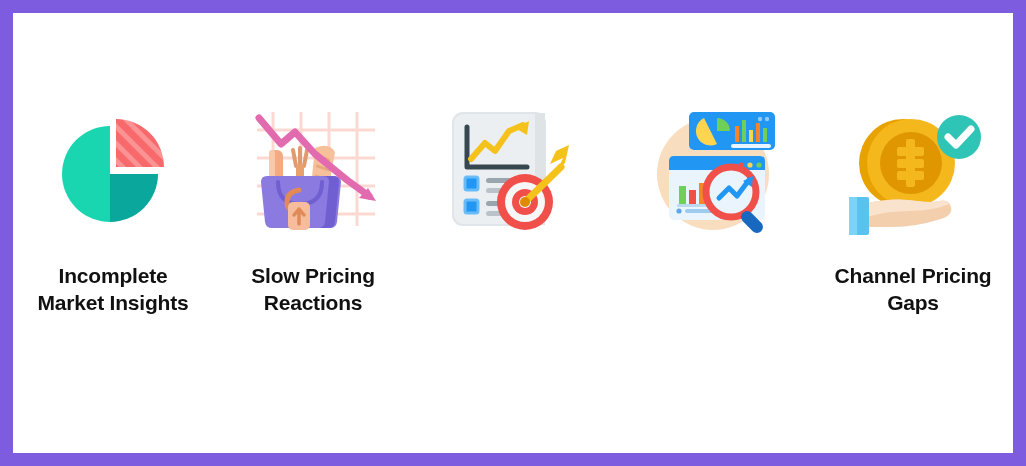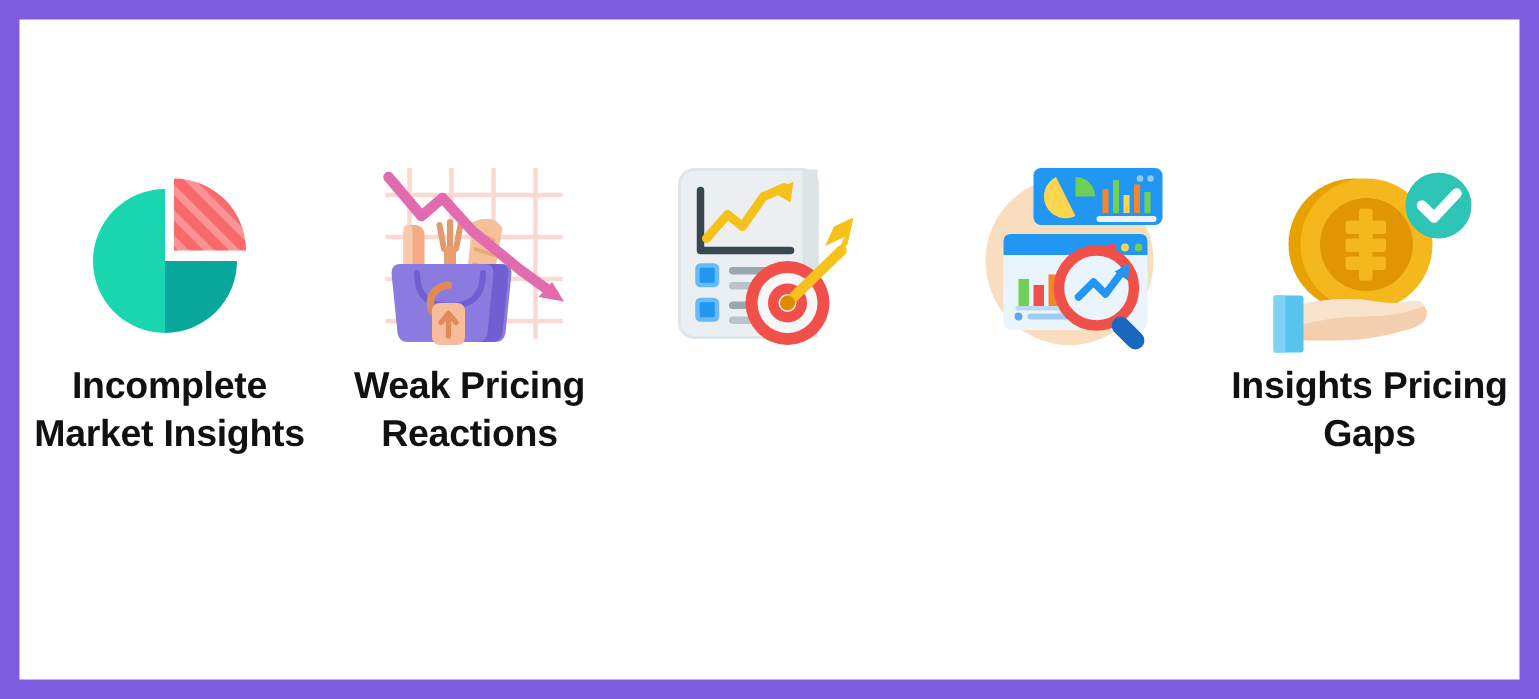--- a/index.html
+++ b/index.html
@@ -49,23 +49,24 @@
   .icon-wrap {
     width: 150px;
     height: 140px;
     display: flex;
     align-items: center;
     justify-content: center;
   }
   .icon-wrap svg { display: block; }
 
   .caption {
+    margin-top: 22px;
     text-align: center;
     font-weight: bold;
-    font-size: 25px;
+    font-size: 21px;
     line-height: 1.28;
     color: #111111;
     letter-spacing: -0.2px;
     white-space: pre-line;
   }
 </style>
 </head>
 <body>
 
 <div class="frame">
@@ -125,21 +126,21 @@
             <path d="M35,78 q0,22 22,22 q22,0 22,-22" stroke="#6f5fd0" stroke-width="4" fill="none" stroke-linecap="round"></path>
 
             <path d="M56,86 q-12,2 -12,12 q0,8 8,8" stroke="#e08a5a" stroke-width="5" fill="none" stroke-linecap="round"></path>
             <rect x="45" y="98" width="22" height="28" rx="5" fill="#f6bc9c"></rect>
             <path d="M56,120 l0,-13 M56,105 l-5,6 M56,105 l5,6" stroke="#e08a5a" stroke-width="3.5" fill="none" stroke-linecap="round" stroke-linejoin="round"></path>
 
             <polyline points="16,14 38,40 52,28 72,50 104,76 126,92" stroke="#e26bb0" stroke-width="7" fill="none" stroke-linejoin="round" stroke-linecap="round"></polyline>
             <path d="M133,97 l-17,-3 l9,-10 Z" fill="#e26bb0"></path>
           </svg>
         </div>
-        <div class="caption">Weak Pricing
+        <div class="caption">Slow Pricing
 Reactions</div>
       </div>
 
       <div class="cell">
         <div class="icon-wrap">
           <svg width="140" height="132" viewBox="0 0 140 132">
 
             <rect x="10" y="8" width="92" height="112" rx="10" fill="#eceff1"></rect>
             <rect x="10" y="8" width="92" height="112" rx="10" fill="none" stroke="#dfe5e8" stroke-width="2"></rect>
             <rect x="92" y="8" width="10" height="112" fill="#dee3e6"></rect>
@@ -243,19 +244,19 @@
             <circle cx="118" cy="32" r="22" fill="#2ec4b6"></circle>
             <polyline points="107,32 115,40 130,24" stroke="#ffffff" stroke-width="7" fill="none" stroke-linecap="round" stroke-linejoin="round"></polyline>
 
             <path d="M26,98 q28,-6 50,-2 q14,2 22,0 q10,-2 12,6 q2,8 -10,12 q-26,8 -48,8 l-26,0 Z" fill="#f3cfae"></path>
             <path d="M26,98 q28,-6 50,-2 q14,2 22,0 q8,-2 11,3 q-18,7 -40,7 q-24,0 -43,6 Z" fill="#fae3cc"></path>
 
             <rect x="8" y="92" width="20" height="38" rx="2" fill="#59c3f0"></rect>
             <rect x="8" y="92" width="8" height="38" fill="#7fd2f5"></rect>
           </svg>
         </div>
-        <div class="caption">Insights Pricing
+        <div class="caption">Channel Pricing
 Gaps</div>
       </div>
 
     </div>
   </div>
 </div>
 
 </body></html>

